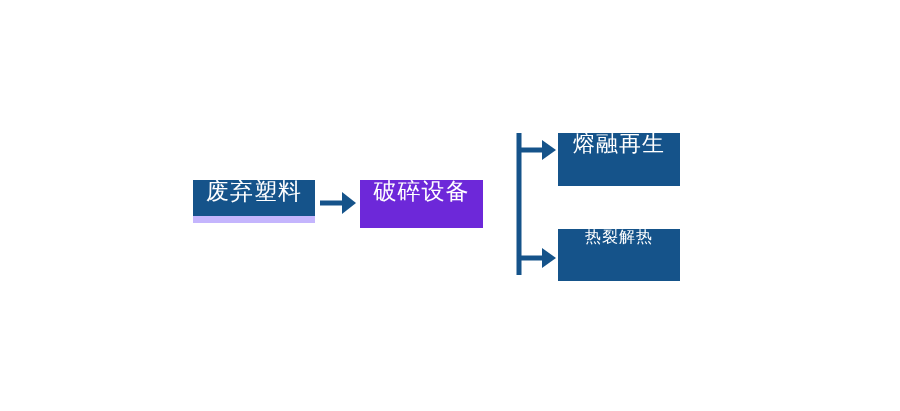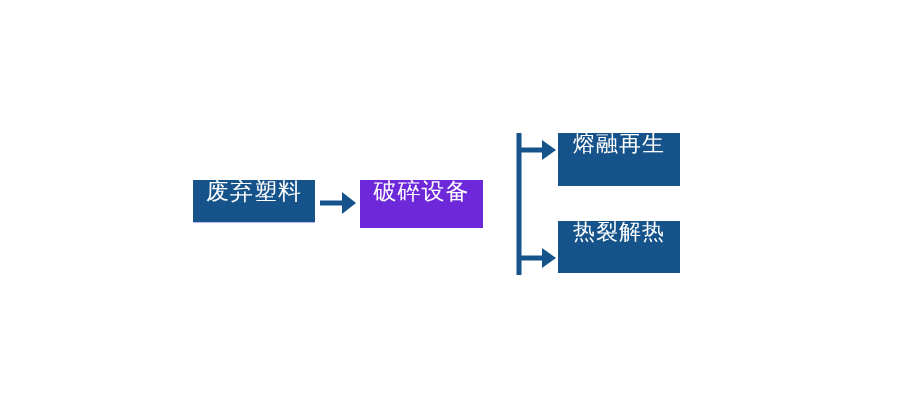--- a/index.html
+++ b/index.html
@@ -36,21 +36,21 @@
     line-height: 1;
   }
 
   
   #node-waste-plastic {
     left: 193px;
     top: 180px;
     width: 122px;
     height: 43px;
     background: #15538a;
-    border-bottom: 1px solid #c4b5fd;
+    border-bottom: 7px solid #c4b5fd;
     font-size: 23px;
   }
 
   
   #node-crusher {
     left: 360px;
     top: 180px;
     width: 123px;
     height: 48px;
     background: #6d28d9;
@@ -61,25 +61,25 @@
   #node-melt-regeneration {
     left: 558px;
     top: 133px;
     width: 122px;
     height: 53px;
     background: #15538a;
     font-size: 22px;
   }
   #node-pyrolysis-heat {
     left: 558px;
-    top: 221px;
+    top: 229px;
     width: 122px;
     height: 52px;
     background: #15538a;
-    font-size: 22px;
+    font-size: 16px;
   }
 
   
   .connector {
     position: absolute;
   }
   #connector-main-arrow {
     left: 318px;
     top: 186px;
     width: 42px;

